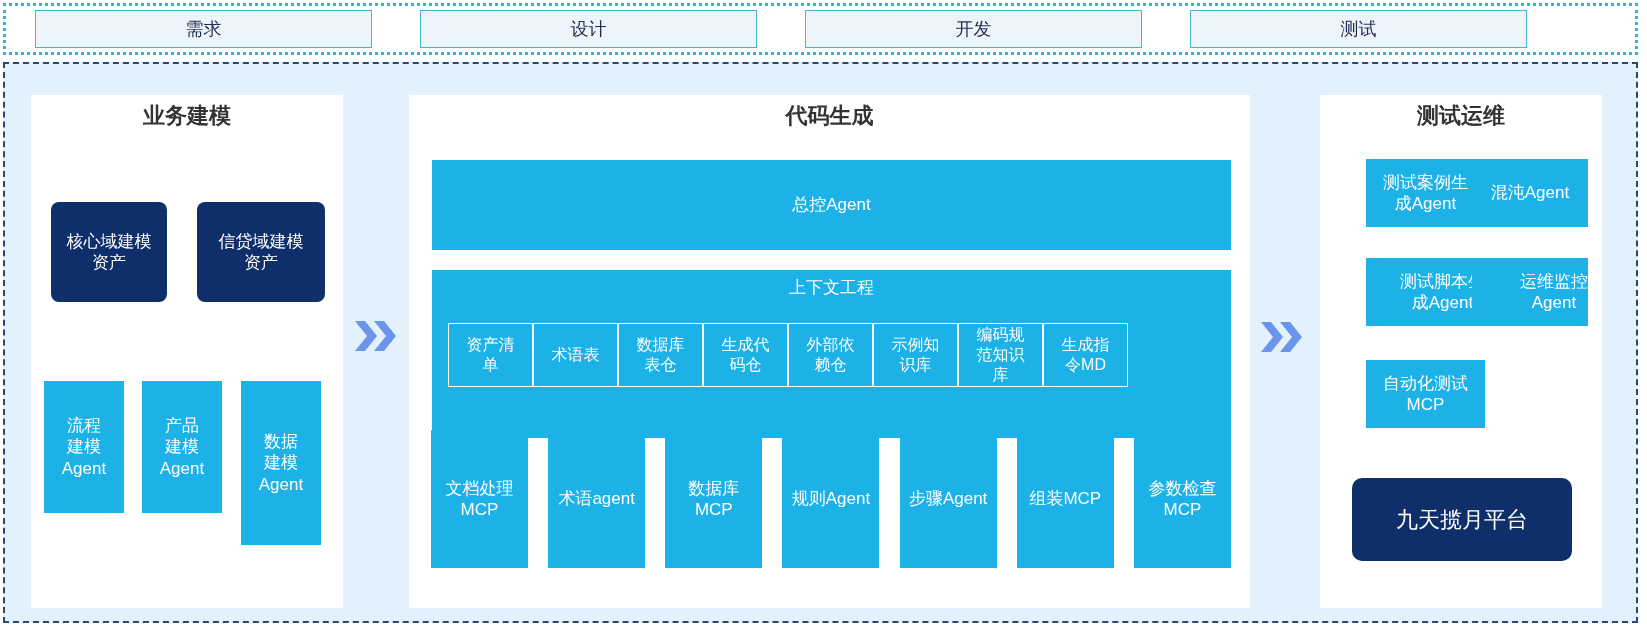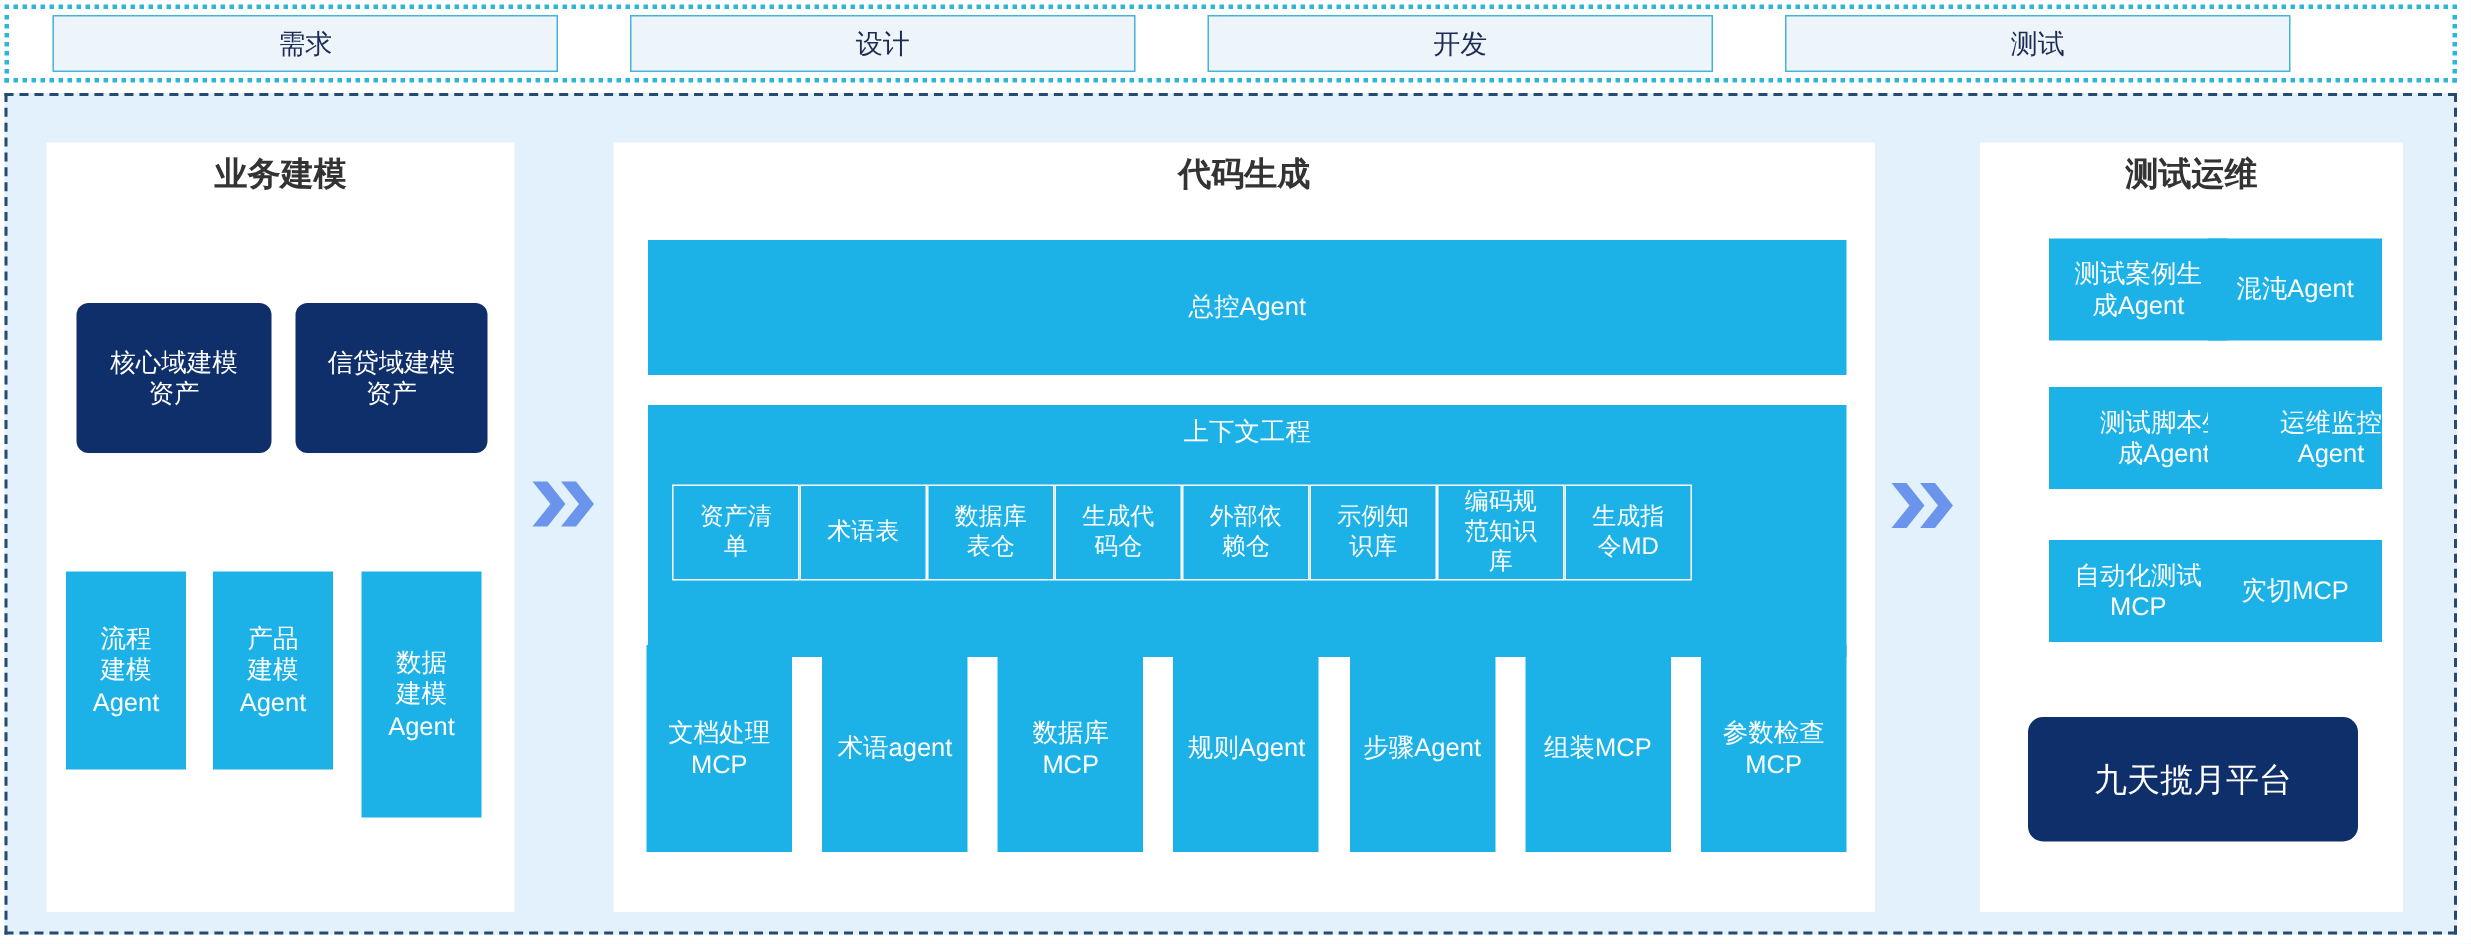--- a/index.html
+++ b/index.html
@@ -75,21 +75,21 @@
     </div>
     <div class="phase-box" style="left:1184px">
       <span class="lbl">测试</span>
     </div>
   </div>
 
   <div class="main">
 
     <section class="panel panel-left">
       <h2 class="panel-title">业务建模</h2>
-      <div class="navy-box" style="left:20px;top:107px;width:130px;height:100px;justify-content:center;">
+      <div class="navy-box" style="left:20px;top:107px;width:116px;height:100px;justify-content:center;">
         <span class="lbl">核心域建模
 资产</span>
       </div>
       <div class="navy-box" style="left:166px;top:107px;width:128px;height:100px;">
         <span class="lbl">信贷域建模
 资产</span>
       </div>
       <div class="cyan-box" style="left:13px;top:286px;width:80px;height:132px;">
         <span class="lbl">流程
 建模
@@ -204,22 +204,19 @@
 成Agent</span>
       </div>
       <div class="cyan-box ops-box col2 row2">
         <span class="lbl">运维监控
 Agent</span>
       </div>
       <div class="cyan-box ops-box col1 row3">
         <span class="lbl">自动化测试
 MCP</span>
       </div>
-      <div class="cyan-box ops-box col2 row3">
-        <span class="lbl">灾切MCP</span>
-      </div>
       <div class="navy-box platform">
         <span class="lbl">九天揽月平台</span>
       </div>
     </section>
 
   </div>
 </div>
 
 </body></html>

